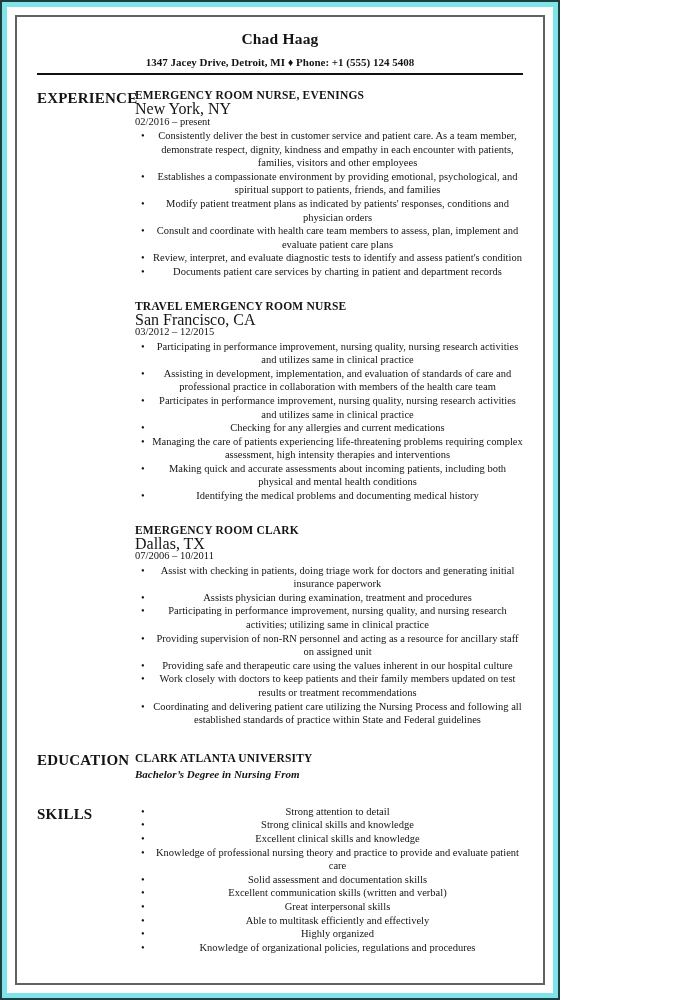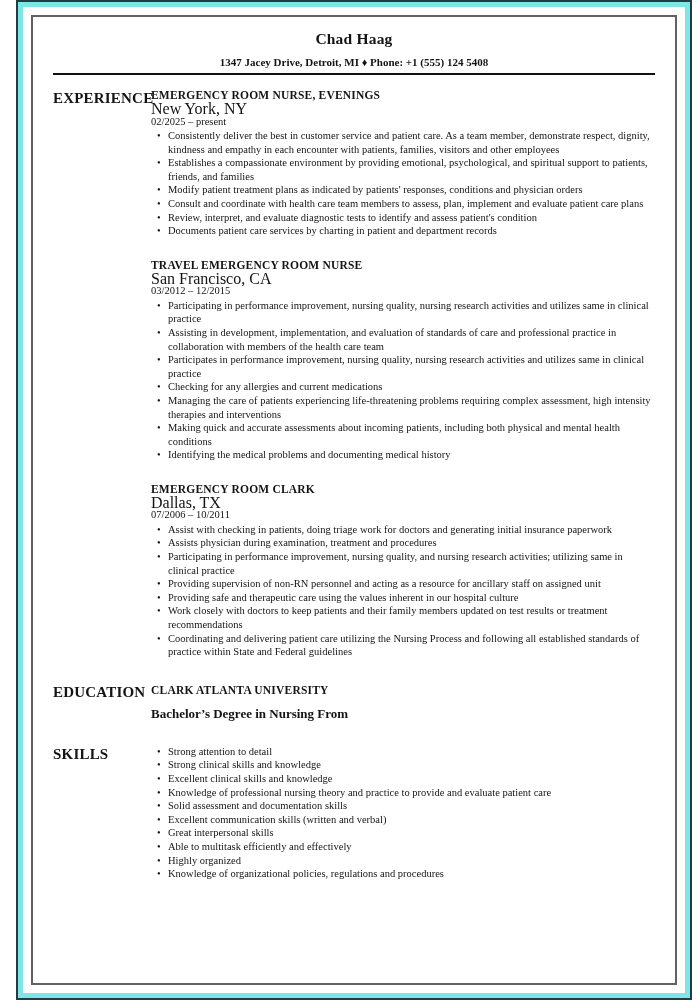--- a/index.html
+++ b/index.html
@@ -1,19 +1,19 @@
 <!DOCTYPE html>
 <html><head>
 <meta charset="utf-8">
 <style>
   * { margin:0; padding:0; box-sizing:border-box; }
   html,body { width:700px; height:1000px; background:#ffffff; }
   body { font-family:"Liberation Serif","DejaVu Serif",serif; color:#141414; }
 
-  .frame-outer { position:absolute; left:16px; top:0; width:676px; height:1000px;
+  .frame-outer { position:absolute; left:0; top:0; width:560px; height:1000px;
                  border:2px solid #1f3e40; }
   .frame-band  { position:absolute; inset:0; border:5px solid #7fe5e8; }
   .frame-gap   { position:absolute; inset:0; border:8px solid #ffffff; }
   .page        { position:absolute; inset:0; border:2px solid #616161;
                  background:#ffffff; padding:13px 20px 10px 20px; overflow:hidden; }
 
   .doc-header { text-align:center; }
   .doc-name   { font-size:15.5px; font-weight:bold; letter-spacing:0.2px; }
   .doc-contact{ font-size:11px; font-weight:bold; margin-top:8px; }
   .doc-rule   { border:none; border-top:2px solid #111111; margin:5px 0 14px 0; }
@@ -22,29 +22,29 @@
   .label-col  { width:98px; flex-shrink:0; font-size:15px; font-weight:bold;
                 letter-spacing:0.2px; padding-top:1px; }
   .main-col   { flex:1; min-width:0; }
 
   .job        { margin-bottom:21px; }
   .job:last-child { margin-bottom:0; }
   .job-title  { font-size:11.5px; font-weight:bold; letter-spacing:0.2px; line-height:13px; }
   .job-loc    { font-size:16px;  font-weight:normal; line-height:12.5px; margin-top:1px; }
   .job-dates  { font-size:10.5px; line-height:12.5px; margin-bottom:1px; }
 
-  ul.bullets  { list-style:none; }
+  ul.bullets  { list-style:none;text-align:center; }
   ul.bullets li { font-size:10.5px; line-height:13.6px;
                   padding-left:17px; position:relative; }
   ul.bullets li::before { content:"•"; position:absolute; left:6px; top:0;
                           font-size:10.5px; }
 
   .section    { margin-top:24px; }
   .edu-school { font-size:11.5px; font-weight:bold; letter-spacing:0.2px; line-height:14px; }
-  .edu-degree { font-size:13px; font-weight:bold; line-height:14px; margin-top:10px; }
+  .edu-degree { font-size:11px; font-weight:bold; line-height:14px; margin-top:2px;font-style:italic; }
 </style>
 </head>
 <body>
 
 <div class="frame-outer">
  <div class="frame-band">
   <div class="frame-gap">
    <div class="page">
 
     <div class="doc-header">
@@ -53,21 +53,21 @@
     </div>
     <hr class="doc-rule">
 
     <div class="row">
       <div class="label-col">EXPERIENCE</div>
       <div class="main-col">
 
         <div class="job">
           <div class="job-title">EMERGENCY ROOM NURSE, EVENINGS</div>
           <div class="job-loc">New York, NY</div>
-          <div class="job-dates">02/2025 – present</div>
+          <div class="job-dates">02/2016 – present</div>
           <ul class="bullets">
             <li>Consistently deliver the best in customer service and patient care. As a team member, demonstrate respect, dignity, kindness and empathy in each encounter with patients, families, visitors and other employees</li>
             <li>Establishes a compassionate environment by providing emotional, psychological, and spiritual support to patients, friends, and families</li>
             <li>Modify patient treatment plans as indicated by patients' responses, conditions and physician orders</li>
             <li>Consult and coordinate with health care team members to assess, plan, implement and evaluate patient care plans</li>
             <li>Review, interpret, and evaluate diagnostic tests to identify and assess patient's condition</li>
             <li>Documents patient care services by charting in patient and department records</li>
           </ul>
         </div>
 

